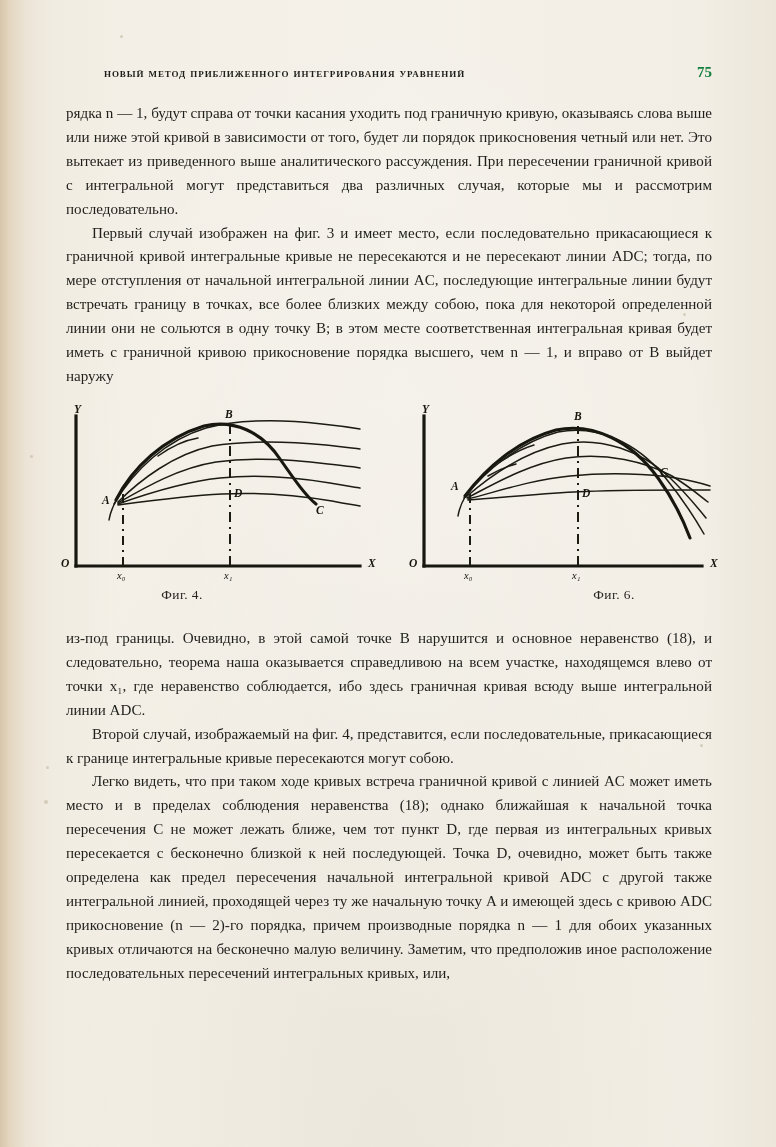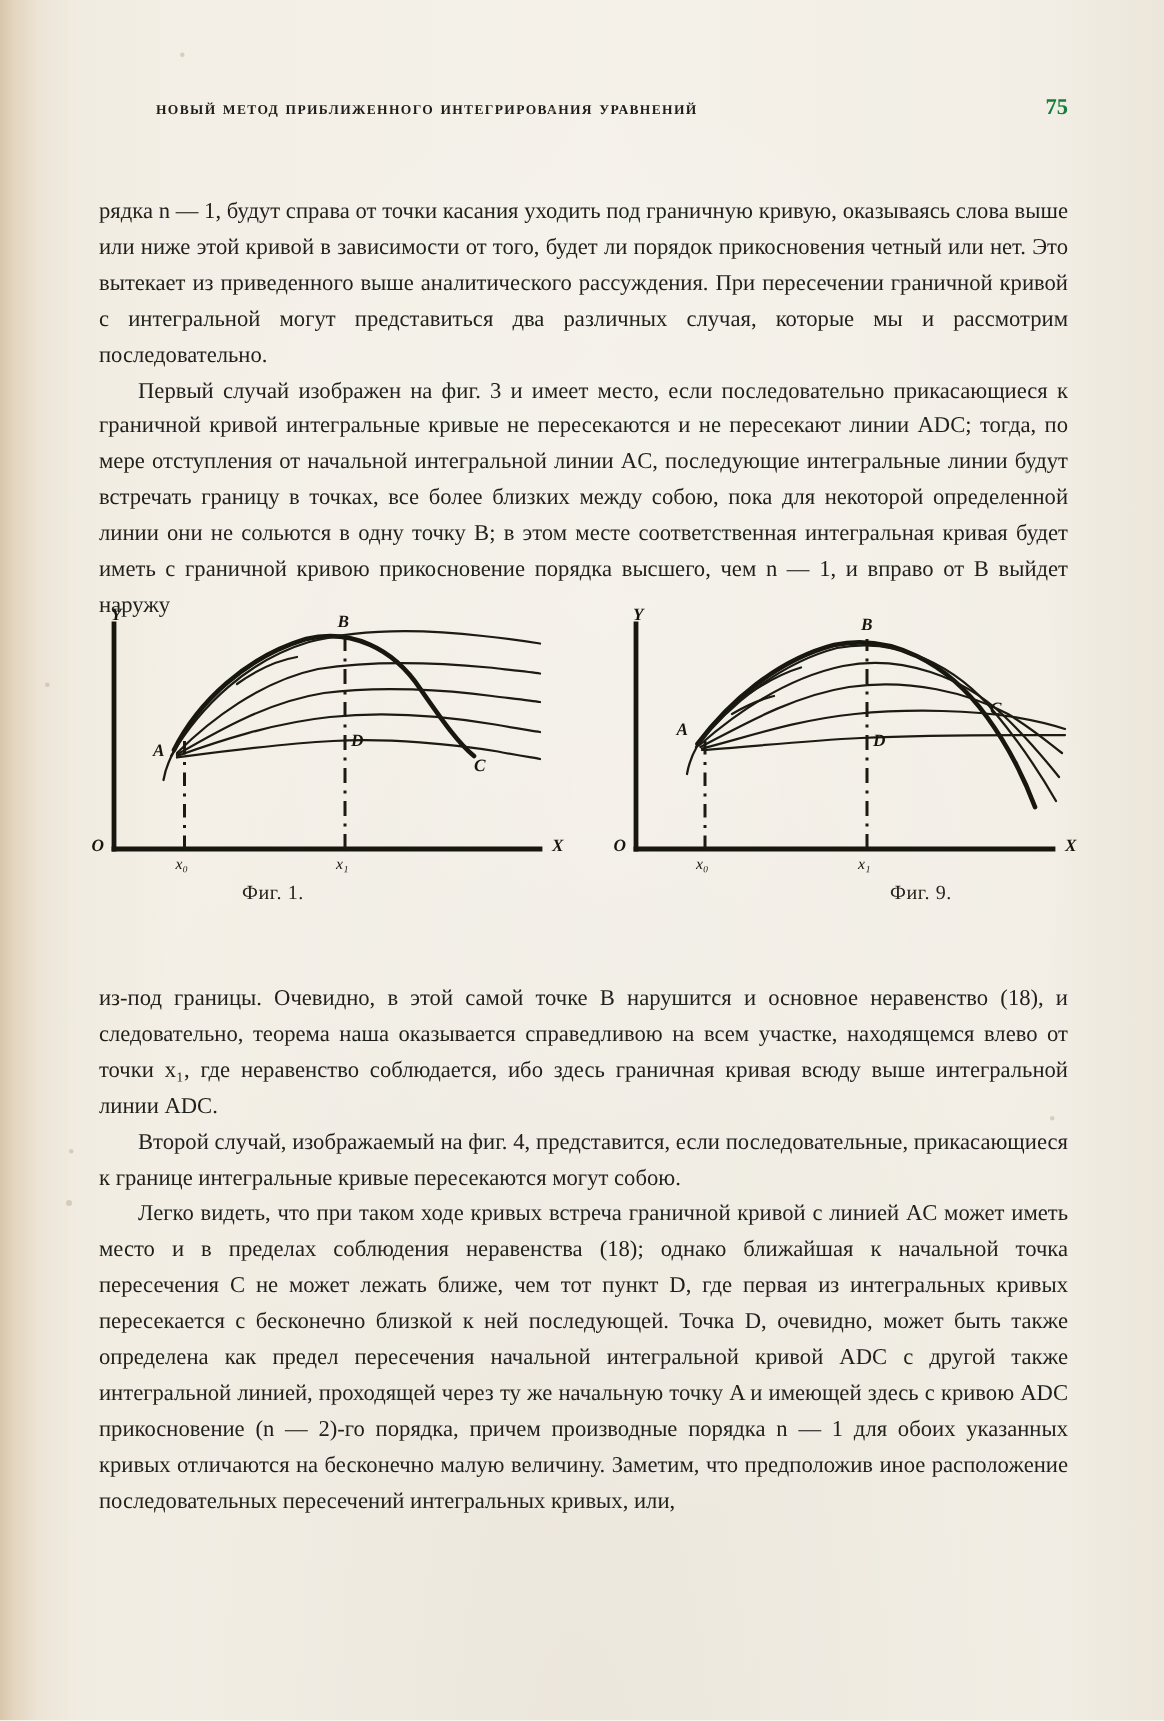--- a/index.html
+++ b/index.html
@@ -80,21 +80,20 @@
     text-align: justify;
     text-justify: inter-word;
     color: #1f1f1b;
   }
   .textblock p {
     margin: 0;
     text-indent: 26px;
   }
   .textblock p.cont {
     text-indent: 0;
-    margin-top: 28px;
   }
   .tb-top { top: 102px; }
   .tb-mid { top: 627px; font-family: Liberation Serif, serif; }
 
   
   .figrow {
     position: absolute;
     left: 50px;
     top: 404px;
     width: 690px;
@@ -216,21 +215,21 @@
 
           <path class="stroke-integral" d="M 104 52 C 118 42, 132 36, 144 34"></path>
 
           <path class="stroke-integral" d="M 62 97 C 58 104, 56 110, 55 116"></path>
 
           <text class="ptlbl" x="48" y="100">A</text>
           <text class="ptlbl" x="171" y="14">B</text>
           <text class="ptlbl" x="180" y="93">D</text>
           <text class="ptlbl" x="262" y="110">C</text>
         </svg>
-        <div class="figcap">Фиг. 1.</div>
+        <div class="figcap">Фиг. 4.</div>
       </div>
 
       <div class="fig fig-right">
         <svg width="340" height="200" viewBox="0 0 340 200">
 
           <path class="stroke-axis" d="M 22 12 L 22 162"></path>
           <path class="stroke-axis" d="M 22 162 L 300 162"></path>
           <text class="axlbl" x="20" y="9">Y</text>
           <text class="axlbl" x="308" y="163">X</text>
           <text class="axlbl" x="7" y="163">O</text>
@@ -252,21 +251,21 @@
           <path class="stroke-integral" d="M 98 58 C 110 50, 122 44, 132 41"></path>
           <path class="stroke-integral" d="M 86 72 C 96 66, 106 62, 114 60"></path>
 
           <path class="stroke-integral" d="M 63 93 C 59 100, 57 106, 56 112"></path>
 
           <text class="ptlbl" x="49" y="86">A</text>
           <text class="ptlbl" x="172" y="16">B</text>
           <text class="ptlbl" x="180" y="93">D</text>
           <text class="ptlbl" x="258" y="72">C</text>
         </svg>
-        <div class="figcap">Фиг. 9.</div>
+        <div class="figcap">Фиг. 6.</div>
       </div>
     </div>
 
     <div class="textblock tb-mid">
       <p class="cont">из-под границы. Очевидно, в этой самой точке B нарушится и основное неравенство (18), и следовательно, теорема наша оказывается справедливою на всем участке, находящемся влево от точки x₁, где неравенство соблюдается, ибо здесь граничная кривая всюду выше интегральной линии ADC.</p>
       <p>Второй случай, изображаемый на фиг. 4, представится, если последовательные, прикасающиеся к границе интегральные кривые пересекаются могут собою.</p>
       <p>Легко видеть, что при таком ходе кривых встреча граничной кривой с линией AC может иметь место и в пределах соблюдения неравенства (18); однако ближайшая к начальной точка пересечения C не может лежать ближе, чем тот пункт D, где первая из интегральных кривых пересекается с бесконечно близкой к ней последующей. Точка D, очевидно, может быть также определена как предел пересечения начальной интегральной кривой ADC с другой также интегральной линией, проходящей через ту же начальную точку A и имеющей здесь с кривою ADC прикосновение (n — 2)-го порядка, причем производные порядка n — 1 для обоих указанных кривых отличаются на бесконечно малую величину. Заметим, что предположив иное расположение последовательных пересечений интегральных кривых, или,</p>
     </div>
 
     <div class="speck" style="left:30px;  top:455px; width:3px; height:3px;"></div>

